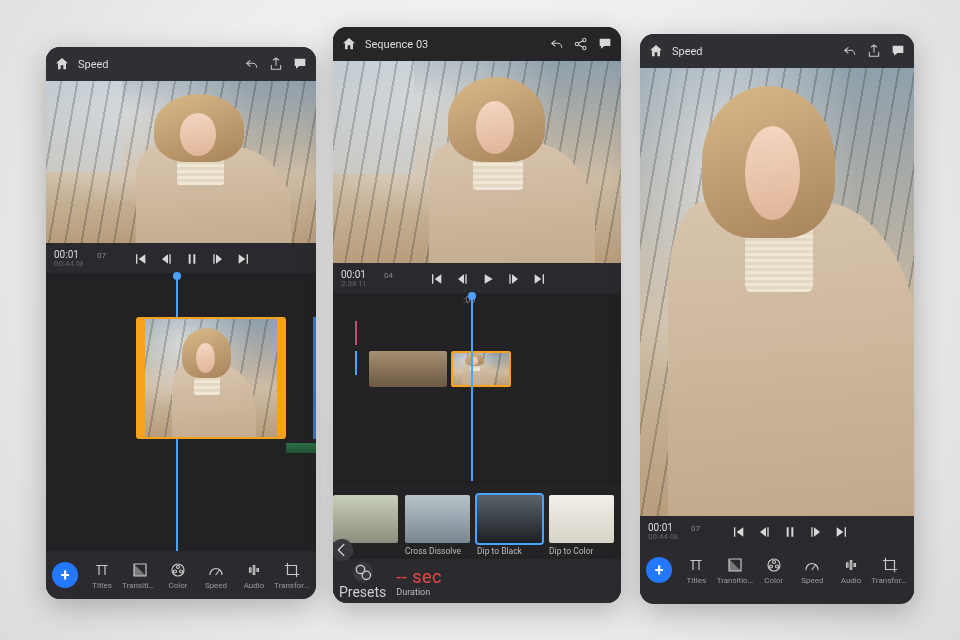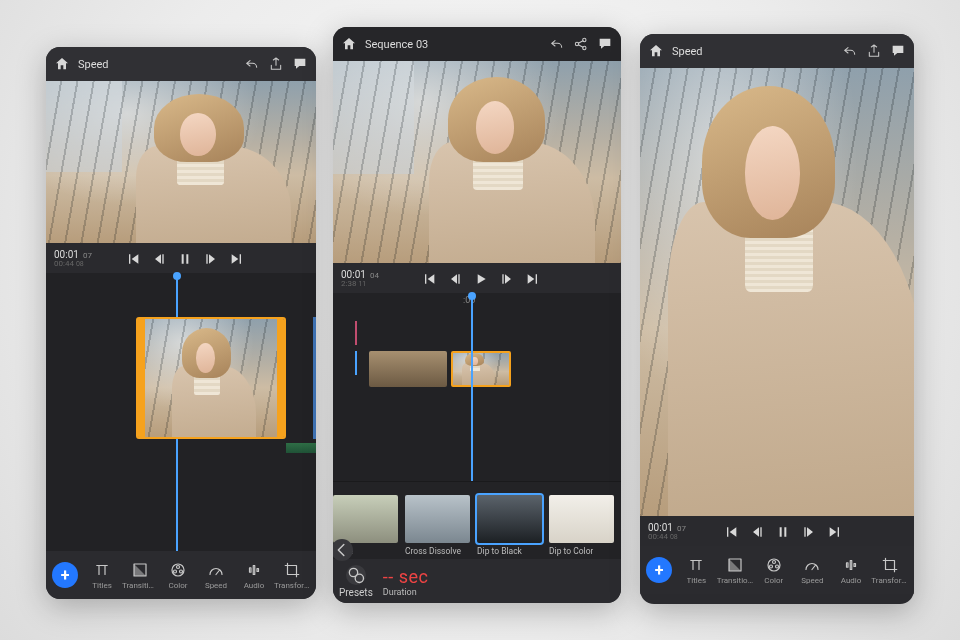--- a/index.html
+++ b/index.html
@@ -33,21 +33,21 @@
   .person{position:absolute;left:38%;top:8%;width:48%;height:100%}
   .hair{position:absolute;left:4%;top:0;width:70%;height:42%;border-radius:55% 55% 40% 40%;background:linear-gradient(160deg,#d9b98a,#a7835a);filter:blur(.4px)}
   .face{position:absolute;left:24%;top:12%;width:28%;height:26%;border-radius:50%;background:linear-gradient(170deg,#f4d7c3,#dfb498)}
   .coat{position:absolute;left:-10%;top:32%;width:120%;height:80%;background:linear-gradient(175deg,#d8c4ad,#bda587);border-radius:14% 40% 4% 4%/24% 50% 4% 4%}
   .sweater{position:absolute;left:22%;top:32%;width:36%;height:24%;background:repeating-linear-gradient(0deg,#efe6d6 0 3px,#e3d8c4 3px 6px);border-radius:30% 30% 8% 8%}
 
   
   .row{display:flex;align-items:center;padding:4px 8px 2px;gap:3px;height:30px;background:#2a2a2e}
   .time{display:flex;flex-direction:column;line-height:1.05;color:#aaa}
   .t-main{font-size:10px;color:#ddd}
-  .t-main .frames{font-size:8px;color:#888;margin-left:4px}
+  .t-main .frames{font-size:8px;color:#888;margin-left:18px}
   .t-sub{font-size:8px;color:#666}
   .t-sub .frames{font-size:7px}
   .transport{display:flex;gap:10px;margin:0 auto}
   .tbtn{width:16px;height:16px;display:flex;align-items:center;justify-content:center;color:#d8d8d8}
 
   
   .timeline{position:relative;flex:1;background:#222225}
   .playhead{position:absolute;top:0;bottom:0;width:2px;background:#4aa3ff}
   .playhead .dot{position:absolute;left:-3px;top:-1px;width:8px;height:8px;border-radius:50%;background:#4aa3ff}
   .clip{position:absolute;border:2px solid #f6a21d;border-radius:3px;overflow:hidden;background:#222}
@@ -69,21 +69,21 @@
 
   
   .btmbar{display:flex;align-items:center;height:48px;padding:0 6px;gap:2px;background:#2b2b2f}
   .plus{width:26px;height:26px;border-radius:50%;background:#2378ff;display:flex;align-items:center;justify-content:center;color:#fff;font-size:16px;font-weight:bold;margin-right:4px}
   .tool{flex:1;display:flex;flex-direction:column;align-items:center;gap:2px;color:#9a9a9a;font-size:8px;min-width:0}
   .tool .ti{width:18px;height:18px}
   .tool .tl{max-width:100%;overflow:hidden;text-overflow:ellipsis;white-space:nowrap}
 
   
   .presets{display:flex;align-items:center;height:44px;background:#2b2b2f;padding:0 6px;gap:10px}
-  .presetbtn{display:flex;flex-direction:column;align-items:center;color:#ccc;font-size:10px;gap:2px}
+  .presetbtn{display:flex;flex-direction:column;align-items:center;color:#ccc;font-size:14px;gap:2px}
   .presetbtn .circ{width:20px;height:20px;border-radius:50%;background:#3a3a3e;display:flex;align-items:center;justify-content:center}
   .dur{display:flex;flex-direction:column;color:#bbb;font-size:9px}
   .dur .val{color:#ef4444;font-size:18px;letter-spacing:.5px}
   .chev{position:absolute;left:-2px;bottom:42px;width:22px;height:22px;border-radius:50%;background:#38383c;display:flex;align-items:center;justify-content:center;color:#ccc}
 
   
   .miniclip{position:absolute;height:36px;top:58px;border-radius:2px;overflow:hidden}
   .miniclip.a{left:36px;width:78px;background:linear-gradient(180deg,#a79070,#6c5a43)}
   .miniclip.b{left:118px;width:60px;border:2px solid #f6a21d;background:#222}
   .miniclip.b .photo{position:absolute;inset:0}

